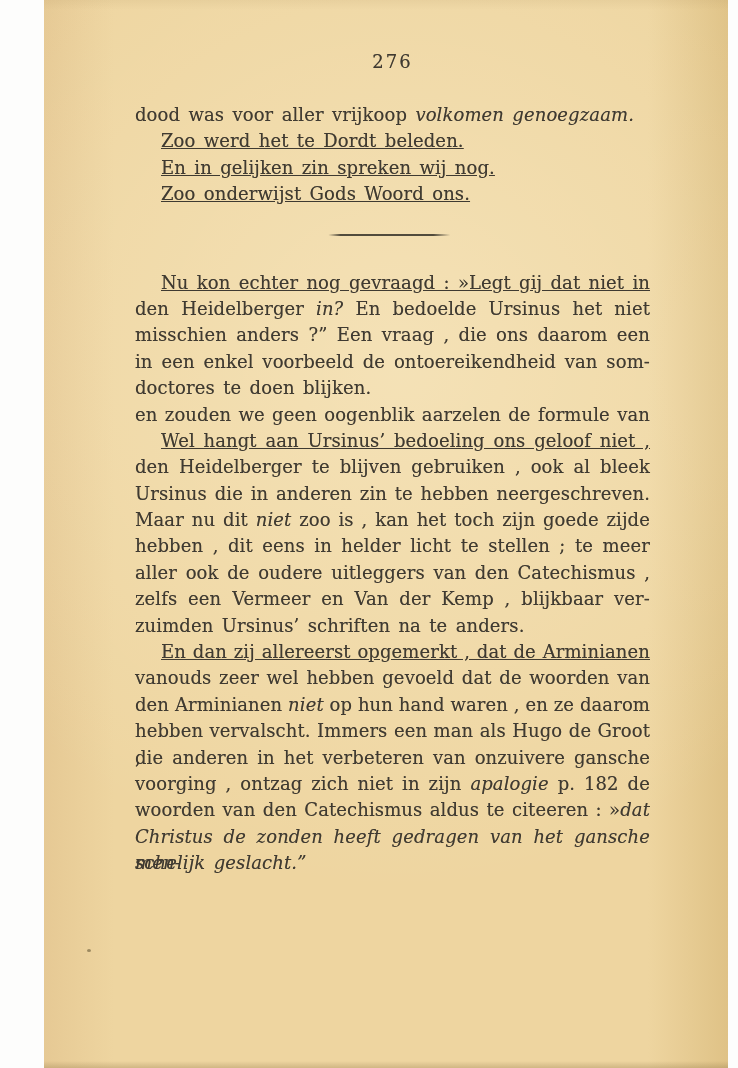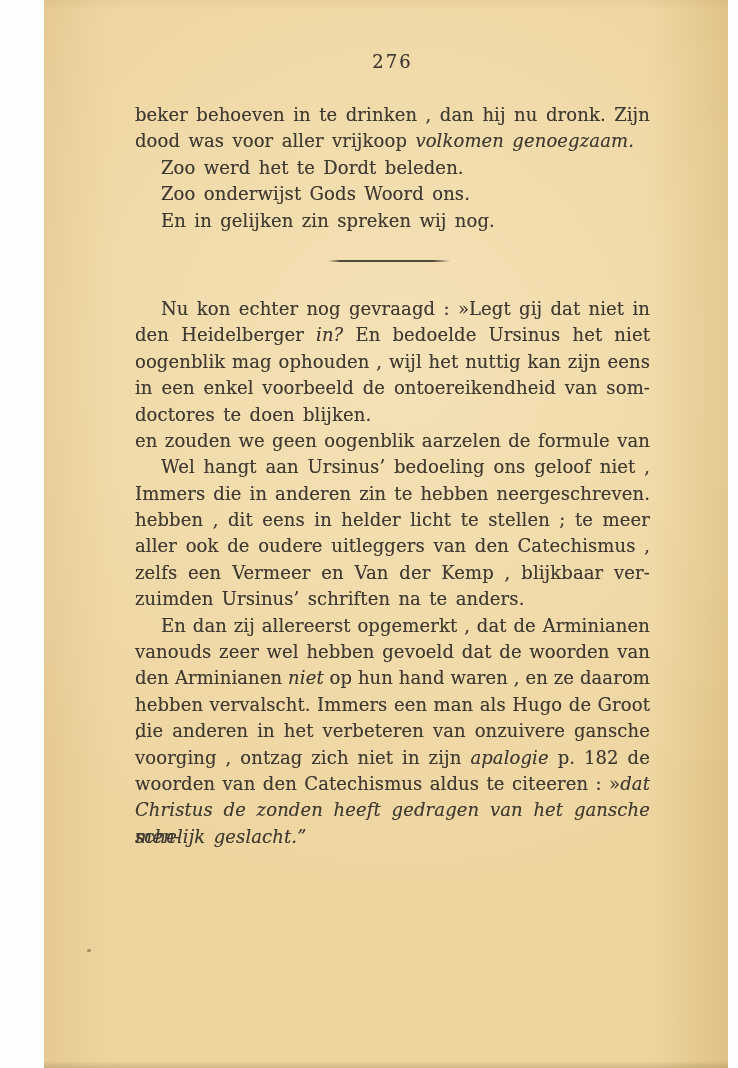--- a/index.html
+++ b/index.html
@@ -58,21 +58,21 @@
     width:515px;
     font-size:18px;
     line-height:26.4px;
     color:var(--ink);
     text-shadow:0 0 0.6px rgba(63,58,49,0.5);
     letter-spacing:0.1px;
   }
   .line{ height:26.4px; white-space:normal; }
   .line.just{ text-align:justify; text-align-last:justify; }
   .line:not(.just){ text-align:left; word-spacing:0.14em; }
-  .line.indent{ text-indent:26px; }
+  .line.indent{ text-indent:26px;text-decoration:underline; }
   .line em{ }
   .rulewrap{ position:relative; height:62px; }
   .rule{
     position:absolute; top:26px; left:50%;
     transform:translateX(-53%);
     width:122px; height:2px;
     background:linear-gradient(90deg, rgba(81,75,60,0) 0%, var(--rule) 10%, var(--rule) 86%, rgba(81,75,60,0) 100%);
   }
   .speck{
     position:absolute;
@@ -82,36 +82,37 @@
     background:rgba(104,90,57,0.6);
   }
 </style>
 </head>
 <body>
 
 <div class="scan">
   <div class="page">
     <div class="folio">276</div>
     <div class="textblock">
-        <div class="line just"><span>beker behoeven in te drinken , dan hij nu dronk. Zijn</span></div>
         <div class="line"><span>dood was voor aller vrijkoop </span><em>volkomen genoegzaam.</em></div>
         <div class="line indent"><span>Zoo werd het te Dordt beleden.</span></div>
+        <div class="line indent"><span>En in gelijken zin spreken wij nog.</span></div>
         <div class="line indent"><span>Zoo onderwijst Gods Woord ons.</span></div>
-        <div class="line indent"><span>En in gelijken zin spreken wij nog.</span></div>
         <div class="rulewrap">
           <div class="rule"></div>
         </div>
         <div class="line indent just"><span>Nu kon echter nog gevraagd : »Legt gij dat niet in</span></div>
         <div class="line just"><span>den Heidelberger </span><em>in?</em><span> En bedoelde Ursinus het niet</span></div>
-        <div class="line just"><span>oogenblik mag ophouden , wijl het nuttig kan zijn eens</span></div>
+        <div class="line just"><span>misschien anders ?” Een vraag , die ons daarom een</span></div>
         <div class="line just"><span>in een enkel voorbeeld de ontoereikendheid van som-</span></div>
         <div class="line"><span>doctores te doen blijken.</span></div>
         <div class="line just"><span>en zouden we geen oogenblik aarzelen de formule van</span></div>
         <div class="line indent just"><span>Wel hangt aan Ursinus’ bedoeling ons geloof niet ,</span></div>
-        <div class="line just"><span>Immers die in anderen zin te hebben neergeschreven.</span></div>
+        <div class="line just"><span>den Heidelberger te blijven gebruiken , ook al bleek</span></div>
+        <div class="line just"><span>Ursinus die in anderen zin te hebben neergeschreven.</span></div>
+        <div class="line just"><span>Maar nu dit </span><em>niet</em><span> zoo is , kan het toch zijn goede zijde</span></div>
         <div class="line just"><span>hebben , dit eens in helder licht te stellen ; te meer</span></div>
         <div class="line just"><span>aller ook de oudere uitleggers van den Catechismus ,</span></div>
         <div class="line just"><span>zelfs een Vermeer en Van der Kemp , blijkbaar ver-</span></div>
         <div class="line"><span>zuimden Ursinus’ schriften na te anders.</span></div>
         <div class="line indent just"><span>En dan zij allereerst opgemerkt , dat de Arminianen</span></div>
         <div class="line just"><span>vanouds zeer wel hebben gevoeld dat de woorden van</span></div>
         <div class="line just"><span>den Arminianen </span><em>niet</em><span> op hun hand waren , en ze daarom</span></div>
         <div class="line just"><span>hebben vervalscht. Immers een man als Hugo de Groot ,</span></div>
         <div class="line just"><span>die anderen in het verbeteren van onzuivere gansche</span></div>
         <div class="line just"><span>voorging , ontzag zich niet in zijn </span><em>apalogie</em><span> p. 182 de</span></div>

